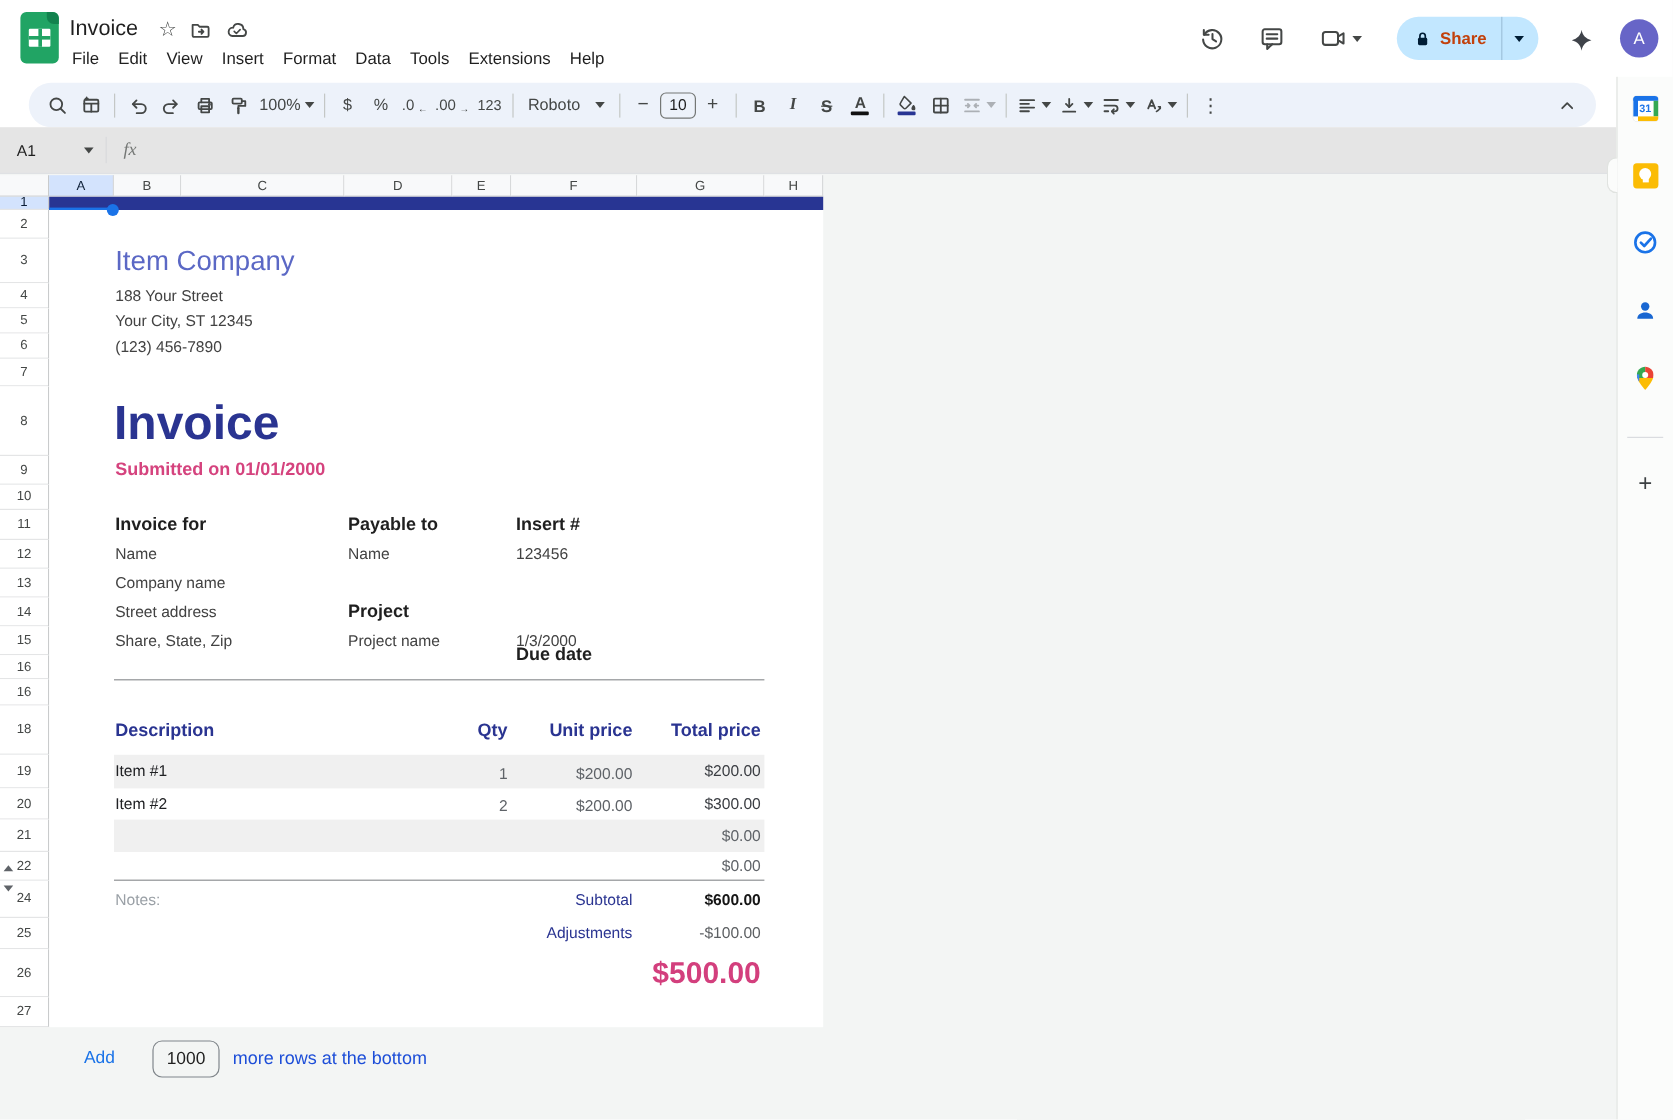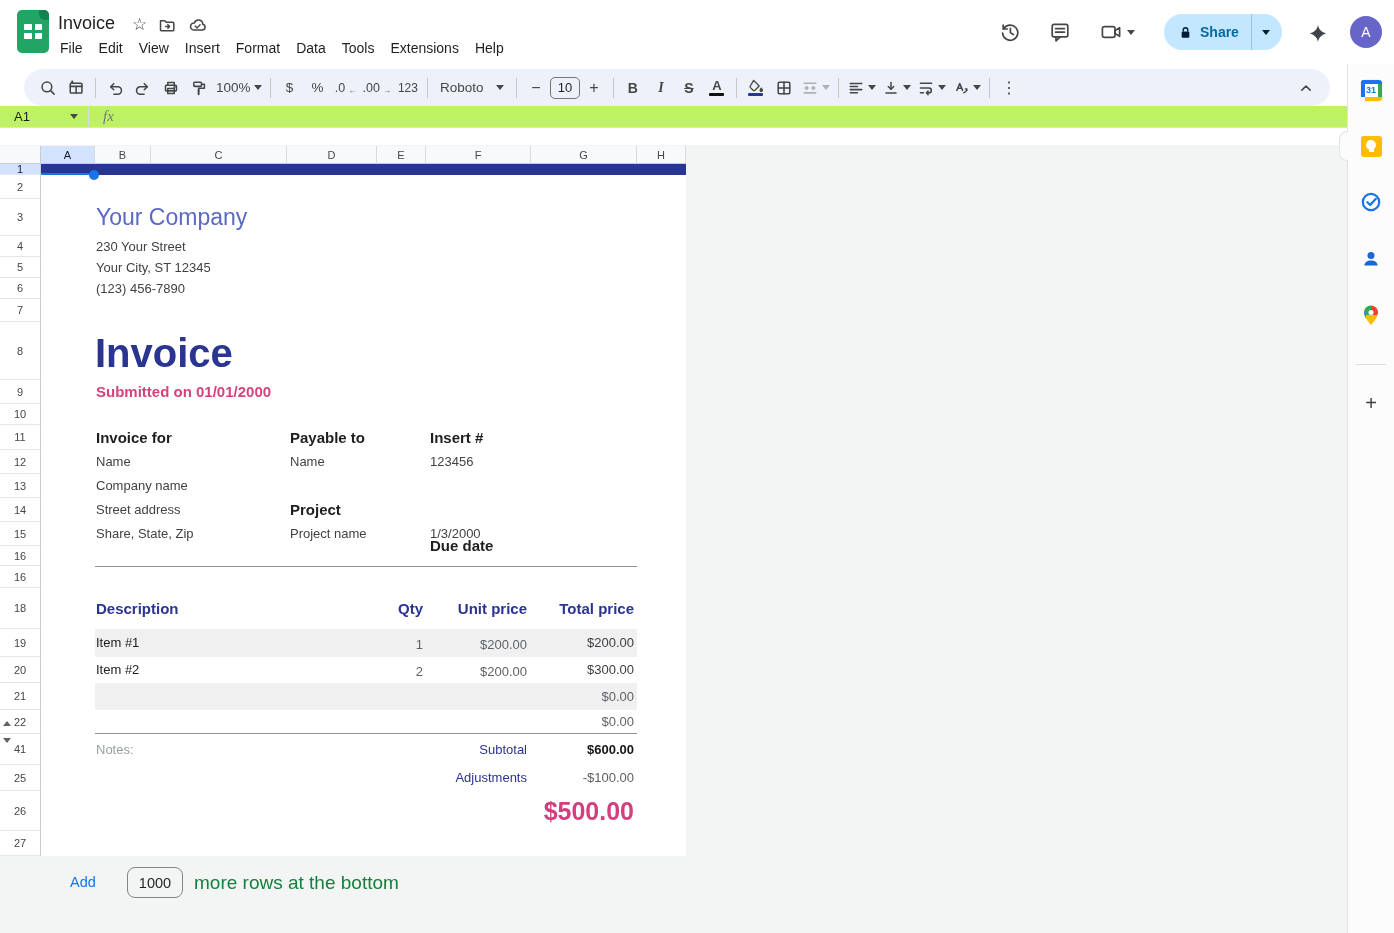--- a/index.html
+++ b/index.html
@@ -17,21 +17,21 @@
   .logo .grid:after { content:""; position:absolute; left:7.5px; top:0; width:3px; height:15px; background:#21a464; }
   .doc-title { left:58px; top:13px; font-size:18px; color:#1f1f1f; }
   .title-icons { left:132px; top:15px; display:flex; gap:11px; align-items:center; color:#444746; }
   .star { font-size:17px; line-height:18px; }
   .menubar { left:52px; top:37px; display:flex; }
   .menu-item { font-size:14px; color:#1f1f1f; padding:3px 8px; border-radius:10px; cursor:default; }
 
   .tr-btn { width:28px; height:28px; display:flex; align-items:center; justify-content:center; }
   .share { left:1164px; top:14px; height:36px; background:#c2e7ff; border-radius:18px; display:flex; align-items:center; }
   .share-main { display:flex; align-items:center; gap:7px; padding:0 12px 0 14px; height:36px; }
-  .share-label { font-size:14px; font-weight:bold; color:#0369a1; }
+  .share-label { font-size:14px; font-weight:bold; color:#c2410c; }
   .share-sep { width:1px; height:36px; background:rgba(0,29,53,.18); }
   .share-caret { padding:0 12px 0 10px; height:36px; display:flex; align-items:center; }
   .caret { width:0; height:0; border-left:4.5px solid transparent; border-right:4.5px solid transparent; border-top:5px solid #444746; }
   .share .caret { border-top-color:#001d35; }
   .avatar { left:1350px; top:16px; width:32px; height:32px; border-radius:50%; background:#6765c7; color:#fff;
             display:flex; align-items:center; justify-content:center; font-size:14px; }
 
   
   .toolbar { left:24px; top:69px; width:1306px; height:37px; background:#edf2fa; border-radius:19px;
              display:flex; align-items:center; padding:0 10px; }
@@ -47,21 +47,21 @@
   .ubar { display:flex; flex-direction:column; align-items:center; gap:1px; }
   .ubar .bar { width:15px; height:3px; background:#111; border-radius:1px; }
   .ubar .bar.navy { background:#283593; }
   .fsize-box { width:30px; height:22px; border:1px solid #747775; border-radius:5px; display:flex;
                align-items:center; justify-content:center; font-size:13px; color:#1f1f1f; background:#edf2fa; }
   .disabled { opacity:.38; }
   .tb-spacer { flex:1; }
   .morev { font-size:16px; letter-spacing:0; color:#444746; }
 
   
-  .fbar { left:0; top:106px; width:1347px; height:22px; border-bottom:1px solid #dfe1e4; display:flex; align-items:center; background:#bef264; }
+  .fbar { left:0; top:106px; width:1347px; height:39px; border-bottom:1px solid #dfe1e4; display:flex; align-items:center; background:#e5e5e5; }
   .namebox { width:88px; display:flex; align-items:center; justify-content:space-between; padding:0 10px 0 14px; font-size:13px; color:#1f1f1f; }
   .fdiv { width:1px; height:22px; background:#d9dadc; }
   .fx { font-family:"Liberation Serif", serif; font-style:italic; color:#747775; font-size:15px; margin-left:14px; }
 
   
   .canvas { left:0; top:145px; width:1347px; height:788px; background:#f3f5f4; }
   .colhead { top:146px; height:18px; background:#f8f9fa; border-right:1px solid #d7d9da; border-bottom:1px solid #c9cbcc;
              font-size:11px; color:#444746; display:flex; align-items:center; justify-content:center; }
   .colhead.sel { background:#d3e3fd; color:#0b1d35; }
   .corner { left:0; top:146px; width:41px; height:18px; background:#f8f9fa; border-right:1px solid #c9cbcc; border-bottom:1px solid #c9cbcc; }
@@ -88,21 +88,21 @@
   .lgray { color:#9aa0a6; }
 
   .qtycol { left:374px; width:49px; }
   .unitcol { left:422px; width:105px; }
   .totcol { left:528px; width:106px; }
 
   
   .add-link { left:70px; top:867px; height:31px; line-height:31px; font-size:14.5px; color:#1a73e8; }
   .rows-input { left:127px; top:867px; width:56px; height:31px; border:1px solid #80868b; border-radius:8px;
                 background:transparent; text-align:center; font-size:14.5px; color:#1f1f1f; font-family:"Liberation Sans",sans-serif; }
-  .add-suffix { left:194px; top:867px; height:31px; line-height:31px; font-size:19px; color:#15803d; }
+  .add-suffix { left:194px; top:867px; height:31px; line-height:31px; font-size:15px; color:#1d4ed8; }
 
   
   .sidepanel { left:1347px; top:64px; width:47px; height:869px; background:#fbfcfb; border-left:1px solid #e0e3e0; }
   .side-tab { left:1339px; top:131px; width:9px; height:30px; background:#fbfcfb; border:1px solid #e0e3e0; border-right:none; border-radius:8px 0 0 8px; }
   .sp-btn { left:1358px; width:26px; height:26px; display:flex; align-items:center; justify-content:center; }
   .sp-div { left:1356px; top:364px; width:30px; height:1px; background:#dadce0; }
   .cal { width:21px; height:21px; background:#fff; border-radius:3px; position:relative; overflow:hidden; box-shadow:0 0 0 .5px rgba(0,0,0,.08); }
   .cal .t { position:absolute; left:0; top:0; right:0; height:4px; background:#1a73e8; }
   .cal .l { position:absolute; left:0; top:0; bottom:4px; width:4px; background:#1a73e8; }
   .cal .r { position:absolute; right:0; top:4px; bottom:4px; width:4px; background:#34a853; }
@@ -369,40 +369,40 @@
   <div class="rh" style="height:24px;">13</div>
   <div class="rh" style="height:24px;">14</div>
   <div class="rh" style="height:24px;">15</div>
   <div class="rh" style="height:20px;">16</div>
   <div class="rh" style="height:22px;">16</div>
   <div class="rh" style="height:41px;">18</div>
   <div class="rh" style="height:28px;">19</div>
   <div class="rh" style="height:26px;">20</div>
   <div class="rh" style="height:27px;">21</div>
   <div class="rh" style="height:24px;">22</div>
-  <div class="rh" style="height:31px;">41</div>
+  <div class="rh" style="height:31px;">24</div>
   <div class="rh" style="height:26px;">25</div>
   <div class="rh" style="height:40px;">26</div>
   <div class="rh" style="height:25px;">27</div>
 </div>
 <div class="abs tri-up"></div>
 <div class="abs tri-dn"></div>
 
 <div class="abs sheet"></div>
 <div class="abs navybar"></div>
 <div class="abs selb"></div>
 <div class="abs selh"></div>
 
 <div class="abs band" style="top:629px; height:28px;"></div>
 <div class="abs band" style="top:683px; height:27px;"></div>
 <div class="abs rule" style="top:566px;"></div>
 <div class="abs rule" style="top:733px;"></div>
 
-<div class="cell" style="left:96px; top:199px; line-height:37px; font-size:23px; color:#5b68c5;">Your Company</div>
-<div class="cell" style="left:96px; top:236px; line-height:21px;">230 Your Street</div>
+<div class="cell" style="left:96px; top:199px; line-height:37px; font-size:23px; color:#5b68c5;">Item Company</div>
+<div class="cell" style="left:96px; top:236px; line-height:21px;">188 Your Street</div>
 <div class="cell" style="left:96px; top:257px; line-height:21px;">Your City, ST 12345</div>
 <div class="cell" style="left:96px; top:278px; line-height:21px;">(123) 456-7890</div>
 
 <div class="cell" style="left:95px; top:326px; line-height:54px; font-size:40px; font-weight:bold; color:#2a3491;">Invoice</div>
 <div class="cell pink" style="left:96px; top:380px; line-height:24px; font-size:15px; font-weight:bold;">Submitted on 01/01/2000</div>
 
 <div class="cell hdr" style="left:96px; top:425px; line-height:25px;">Invoice for</div>
 <div class="cell hdr" style="left:290px; top:425px; line-height:25px;">Payable to</div>
 <div class="cell hdr" style="left:430px; top:425px; line-height:25px;">Insert #</div>
 <div class="cell" style="left:96px; top:450px; line-height:24px;">Name</div>

